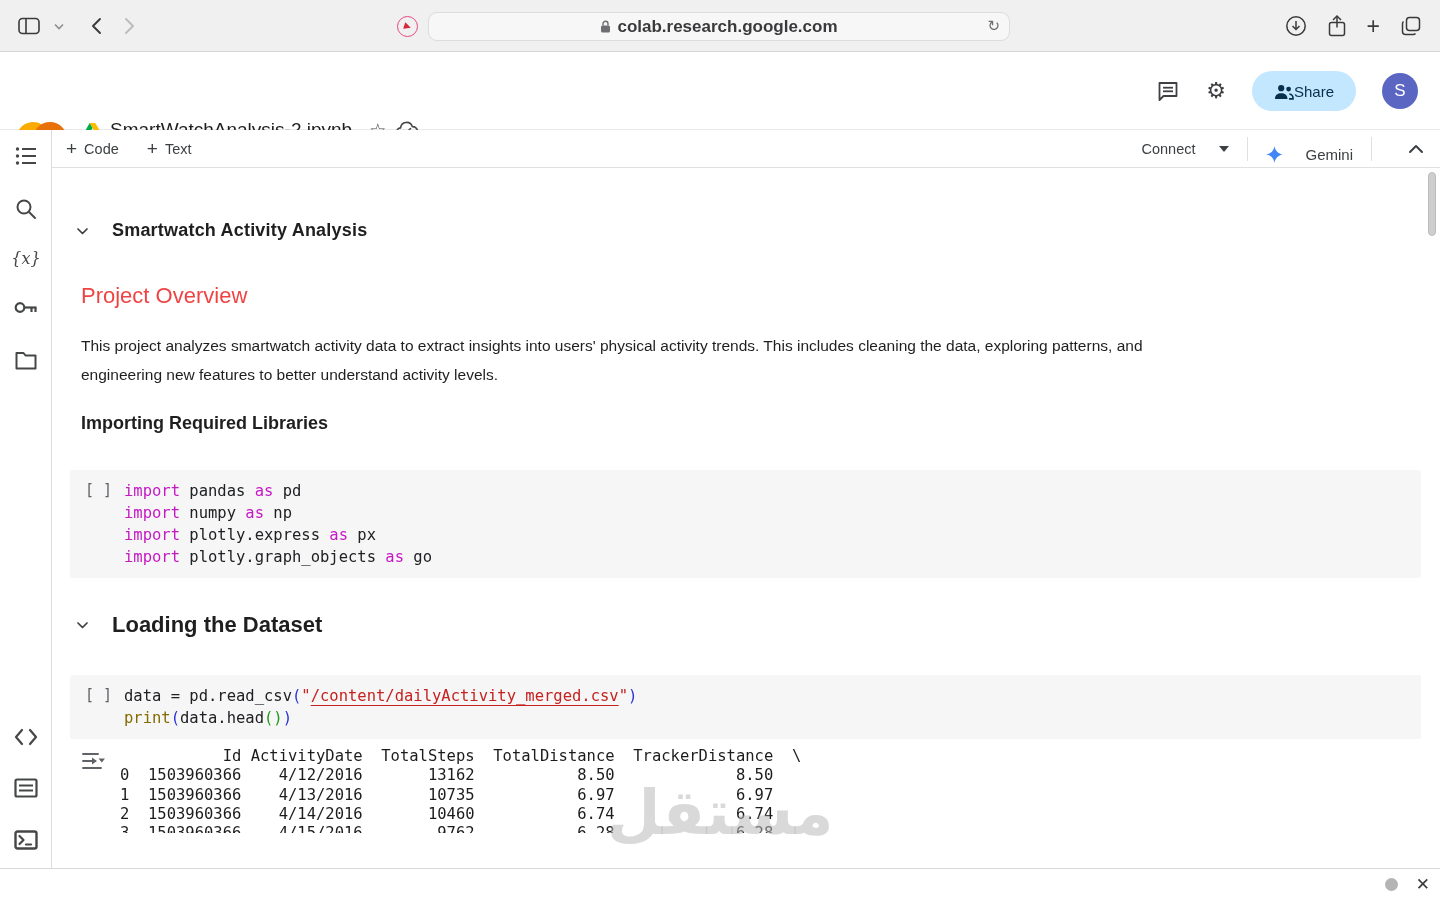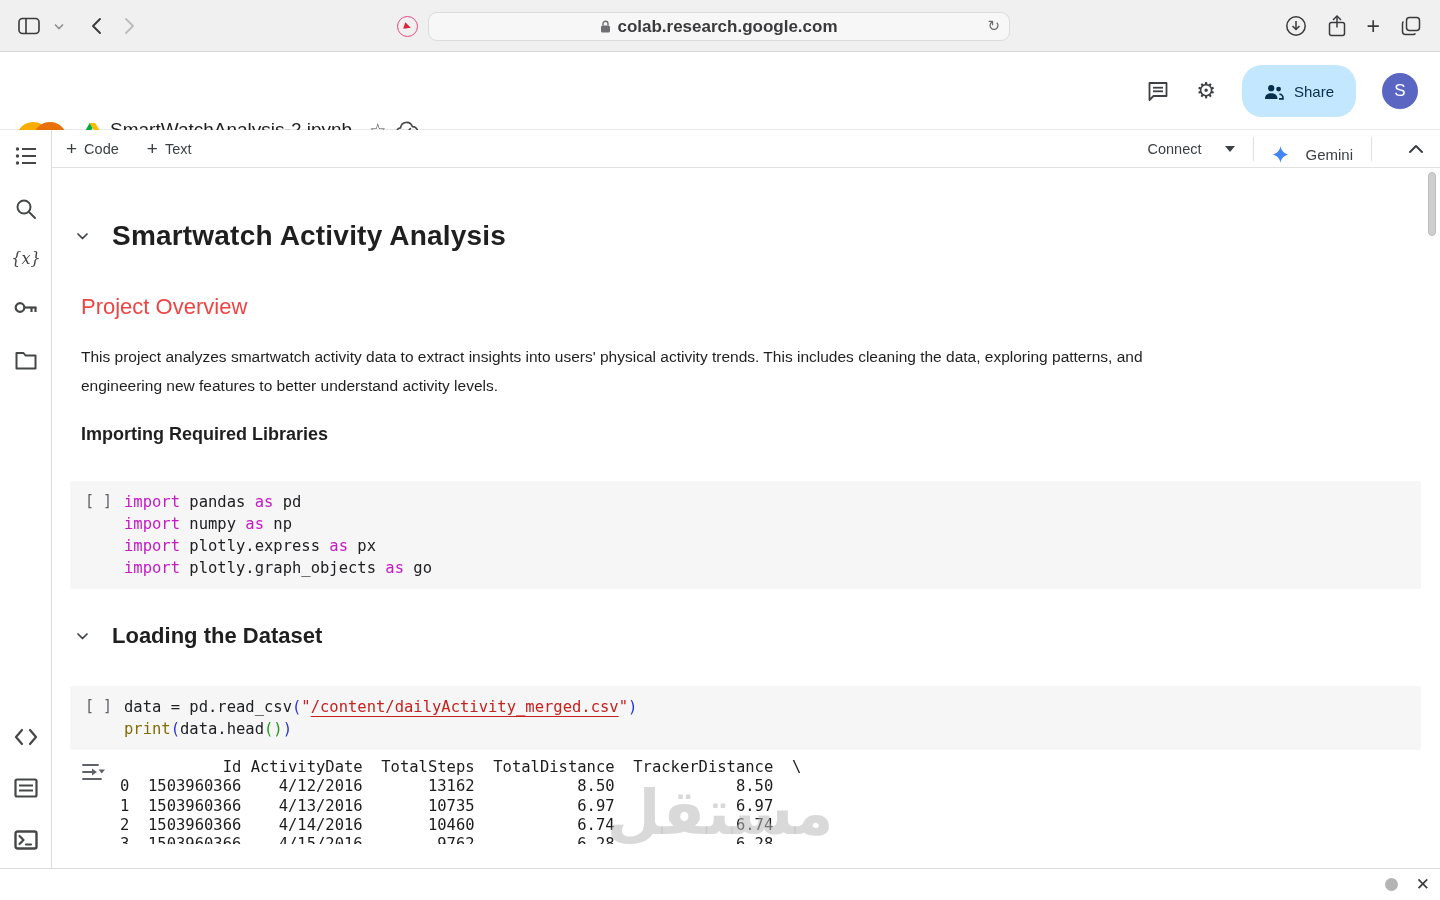--- a/index.html
+++ b/index.html
@@ -30,53 +30,53 @@
   .co-o { position:absolute; left:17px; top:1px; width:34px; height:34px; border-radius:50%;
           border:9px solid #e8710a; }
   .title-row { position:absolute; left:84px; top:64px; height:28px; display:flex; align-items:center; gap:9px; }
   .nb-title { font-size:19px; color:#1f1f1f; }
   .star-glyph { font-size:19px; color:#454746; margin-left:8px; }
   .menu-row { position:absolute; left:84px; top:98px; display:flex; gap:26px; }
   .menu-item { font-size:15px; color:#1f1f1f; cursor:default; }
   .hdr-right { position:absolute; right:22px; top:52px; height:78px; display:flex; align-items:center; gap:26px; top:0; }
   .colab-header .hdr-right { position:absolute; top:0; }
   .gear-glyph { font-size:22px; color:#3f4043; line-height:1; }
-  .share-pill { height:52px; border-radius:20px; padding:0 22px; display:flex; align-items:center; gap:10px;
+  .share-pill { height:40px; border-radius:20px; padding:0 22px; display:flex; align-items:center; 
                 border:none; cursor:pointer; }
   .share-label { font-size:15px; font-weight:500; }
   .avatar { width:36px; height:36px; border-radius:50%; color:#fff; font-size:17px; font-weight:500;
             display:flex; align-items:center; justify-content:center; }
 
   
   .nb-toolbar { position:absolute; left:52px; top:130px; width:1388px; height:38px; background:#fff;
                 border-bottom:1px solid #e0e0e0; display:flex; align-items:center; }
   .tb-left { display:flex; align-items:center; gap:28px; padding-left:14px; }
   .tb-add { display:flex; align-items:center; gap:7px; cursor:pointer; }
   .tb-plus { font-size:19px; color:#3c4043; font-weight:400; line-height:1; }
   .tb-label { font-size:14.5px; color:#3c4043; }
   .tb-right { margin-left:auto; display:flex; align-items:center; padding-right:16px; }
   .connect-label { font-size:14.5px; color:#3c4043; }
   .caret-down { width:0; height:0; border-left:5px solid transparent; border-right:5px solid transparent;
                 border-top:6px solid #3c4043; margin-left:24px; }
   .tb-divider { width:1px; height:24px; background:#e0e0e0; margin:0 18px; }
-  .gemini-wrap { display:flex; align-items:flex-start; gap:16px; cursor:pointer;margin-top:12px; }
+  .gemini-wrap { display:flex; align-items:flex-start; gap:22px; cursor:pointer;margin-top:12px; }
   .gemini-label { font-size:15px; color:#3c4043; }
   .collapse-up { margin-left:18px; cursor:pointer; display:flex; }
 
   
   .side-rail { position:absolute; left:0; top:130px; width:52px; height:738px; background:#fff;
                border-right:1px solid #dadce0; }
   .rail-ico { position:absolute; left:0; width:52px; display:flex; justify-content:center; color:#454746; cursor:pointer; }
   .vars-glyph { font-family:"DejaVu Serif", serif; font-style:italic; font-size:16px; color:#454746; }
 
   
   .content { position:absolute; left:52px; top:168px; width:1388px; height:700px; background:#fff; overflow:hidden; }
   .sec-header { display:flex; align-items:center; gap:22px; padding-left:23px; }
   .sec-chevron { display:flex; cursor:pointer; }
-  .h1-title { font-size:28px; font-weight:700; color:#1f1f1f; letter-spacing:.2px; }
+  .h1-title { font-size:18px; font-weight:700; color:#1f1f1f; letter-spacing:.2px; }
   .h2-title { font-size:22px; font-weight:700; color:#1f1f1f; }
   .sec1 { margin-top:52px; }
   .overview-title { margin-top:42px; margin-left:29px; font-size:22px; font-weight:400; color:#ef4444; }
   .overview-text { margin-top:22px; margin-left:29px; width:1100px; font-size:15.5px; line-height:29px; color:#1f1f1f; }
   .libs-title { margin-top:24px; margin-left:29px; font-size:18px; font-weight:700; color:#1f1f1f; }
 
   .code-cell { margin-top:36px; margin-left:18px; width:1351px; background:#f6f6f6; border-radius:2px;
                display:flex; padding:10px 0; }
   .cell-gutter { width:54px; flex:none; padding-left:15px; padding-top:1px; }
   .run-indicator { font-family:"DejaVu Sans Mono", monospace; font-size:15px; color:#5f6368; }

